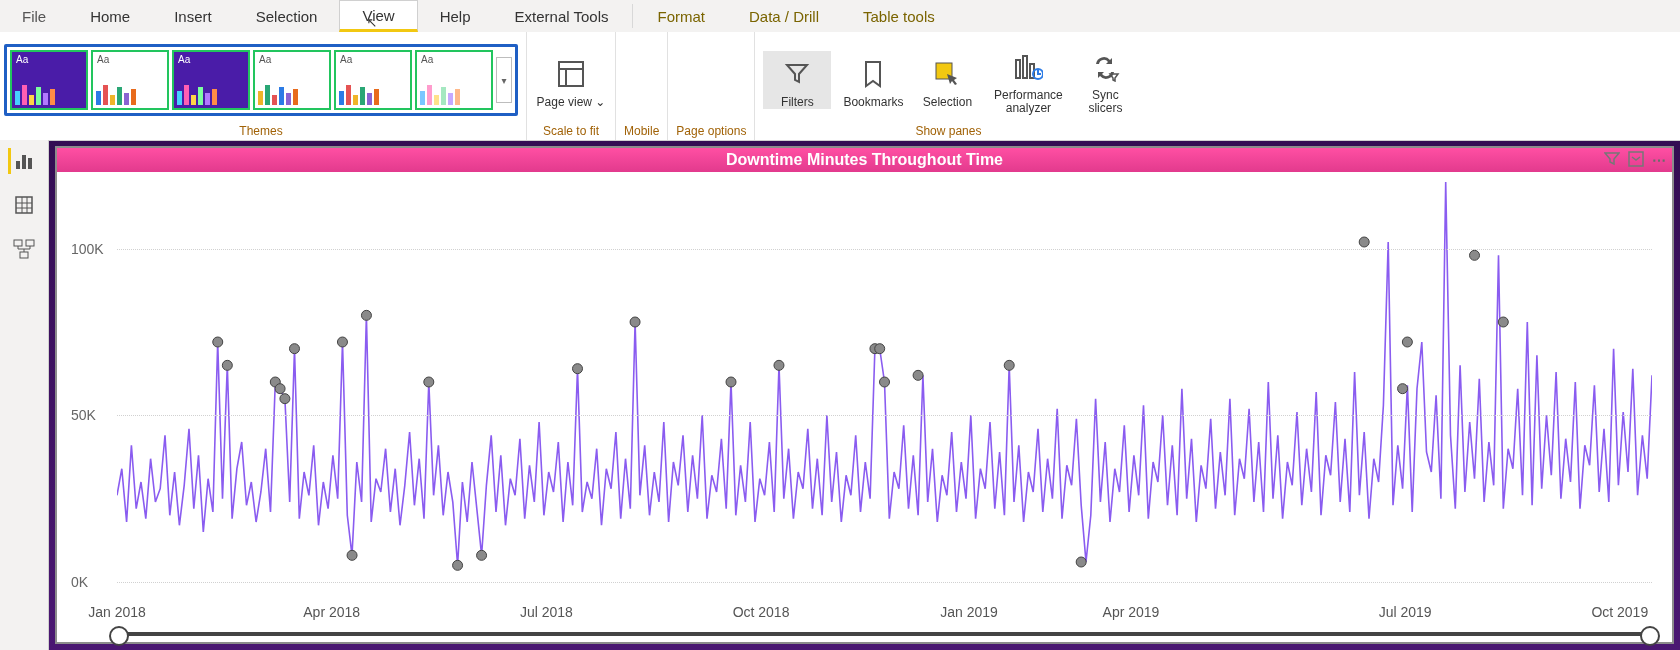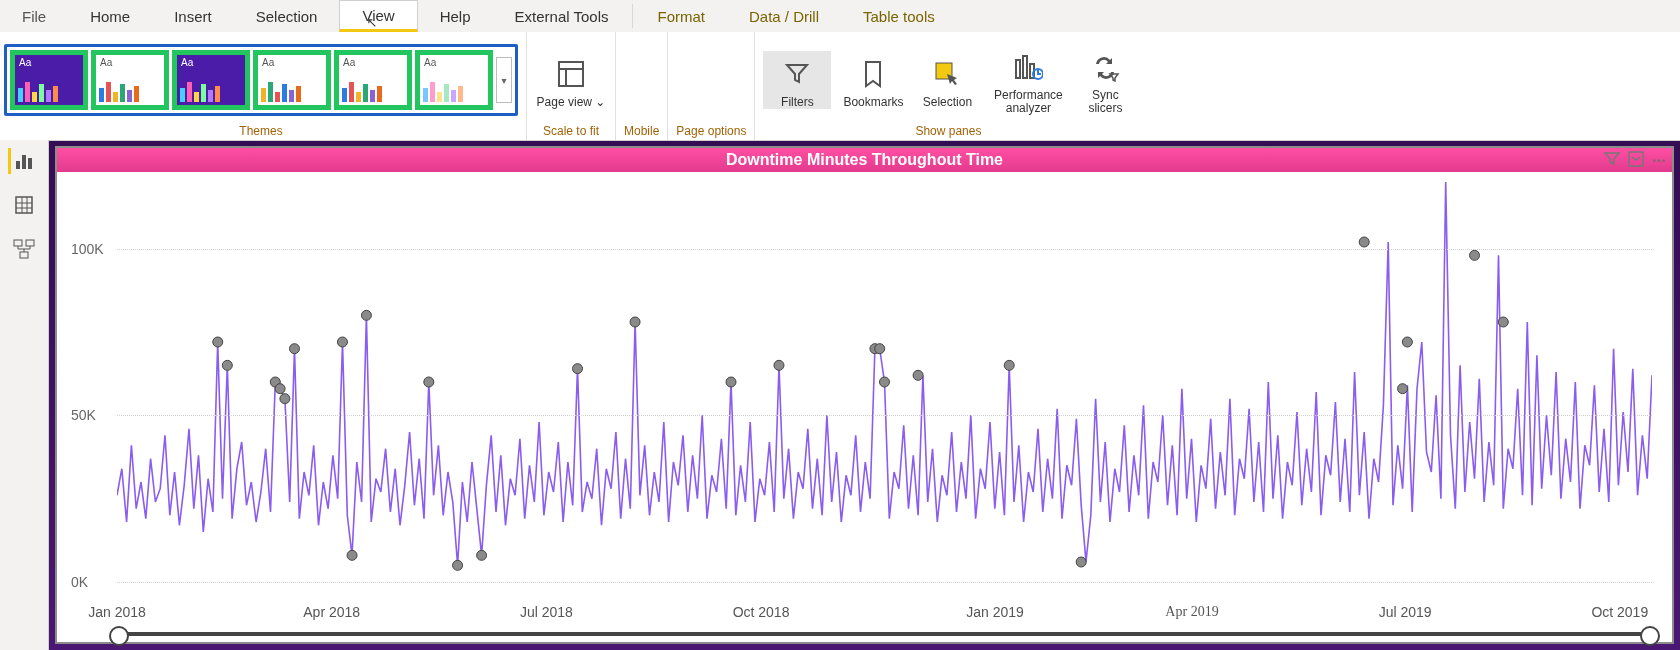--- a/index.html
+++ b/index.html
@@ -12,21 +12,21 @@
   .menu-item.active .cursor{position:absolute;left:26px;top:14px;font-size:13px;}
   .menu-item.contextual{color:#7a6400;}
   .menubar .sep{width:1px;background:#d8d8d8;margin:4px 2px;}
   
   .ribbon{height:108px;background:#fff;border-bottom:1px solid #d0d0d0;display:flex;align-items:stretch;}
   .ribbon-group{display:flex;flex-direction:column;justify-content:space-between;padding:4px 8px 2px;border-right:1px solid #e1e1e1;}
   .ribbon-group .label{font-size:12px;color:#a16207;text-align:center;padding-bottom:0px;margin-top:auto;}
   .group-body{display:flex;align-items:center;gap:6px;flex:1;}
   
   .themes-wrap{border:3px solid #1f5fc4;border-radius:2px;padding:3px;display:flex;gap:3px;align-items:center;}
-  .theme-tile{width:78px;height:60px;border:5px solid #22c55e;background:#fff;position:relative;display:flex;flex-direction:column;justify-content:flex-end;padding:3px;box-sizing:border-box;cursor:pointer;}
+  .theme-tile{width:78px;height:60px;border:2px solid #22c55e;background:#fff;position:relative;display:flex;flex-direction:column;justify-content:flex-end;padding:3px;box-sizing:border-box;cursor:pointer;}
   .theme-tile.sel{background:#4a1ca8;}
   .theme-tile .aa{position:absolute;top:2px;left:4px;font-size:10px;color:#555;}
   .theme-tile.sel .aa{color:#fff;}
   .bars{display:flex;gap:2px;align-items:flex-end;height:22px;}
   .bars span{width:5px;display:block;}
   .theme-dd{width:14px;height:44px;border:1px solid #bdbdbd;display:flex;align-items:center;justify-content:center;color:#666;font-size:10px;cursor:pointer;}
   
   .big-btn{display:flex;flex-direction:column;align-items:center;justify-content:flex-start;gap:2px;width:72px;cursor:pointer;font-size:12px;color:#333;padding-top:4px;}
   .big-btn .ico{height:38px;display:flex;align-items:center;justify-content:center;color:#555;}
   .big-btn.active{background:#e6e6e6;}
@@ -309,20 +309,20 @@
       <div class="ytick-line" style="top: 410px;"></div>
           <div class="y-tick" style="top: 410px;">0K</div>
           <div class="ytick-line" style="top: 243.333px;"></div>
           <div class="y-tick" style="top: 243.333px;">50K</div>
           <div class="ytick-line" style="top: 76.6667px;"></div>
           <div class="y-tick" style="top: 76.6667px;">100K</div>
           <div class="x-tick" style="left: 60px;">Jan 2018</div>
           <div class="x-tick" style="left: 274.685px;">Apr 2018</div>
           <div class="x-tick" style="left: 489.371px;">Jul 2018</div>
           <div class="x-tick" style="left: 704.056px;">Oct 2018</div>
-          <div class="x-tick" style="left: 938px;">Jan 2019</div>
-          <div class="x-tick" style="left: 1135px; font-family: Liberation Serif, serif;">Apr 2019</div>
+          <div class="x-tick" style="left: 912px;">Jan 2019</div>
+          <div class="x-tick" style="left: 1074px;">Apr 2019</div>
           <div class="x-tick" style="left: 1348.11px;">Jul 2019</div>
           <div class="x-tick" style="left: 1562.8px;">Oct 2019</div>
         </div>
     </div>
   </div>
 </div>
 
 </body></html>

